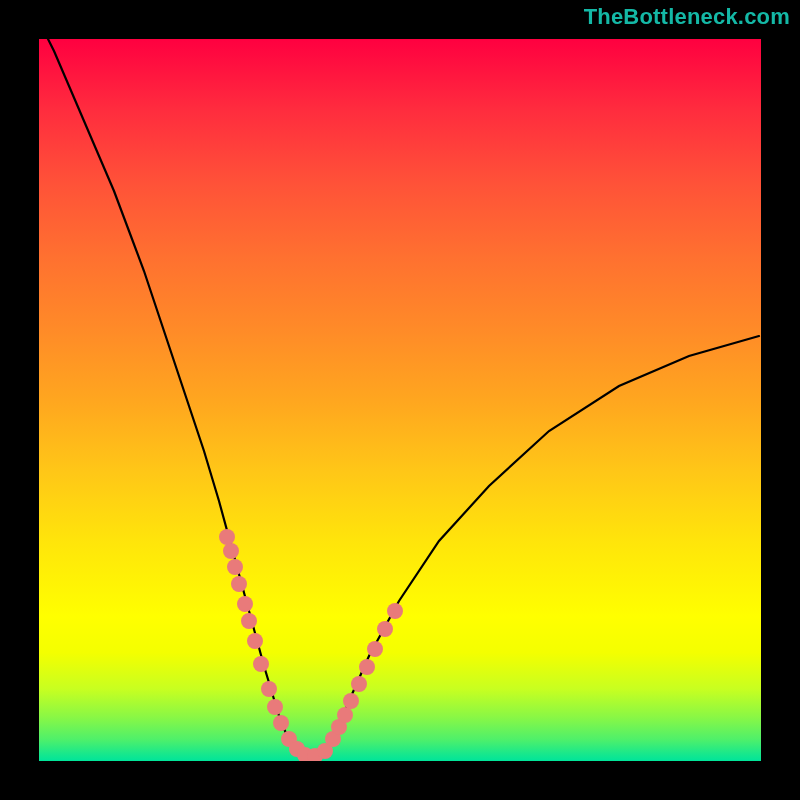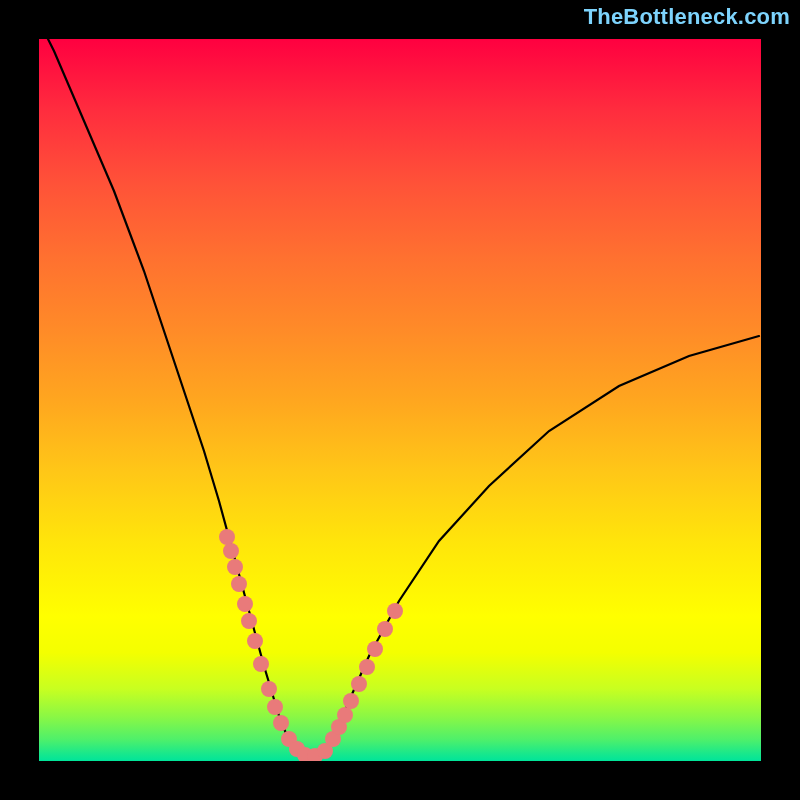--- a/index.html
+++ b/index.html
@@ -40,21 +40,21 @@
       #88f746 94%,
       #4ff06a 97%,
       #18e88c 99%,
       #00e49a 100%
     );
   }
   .attribution {
     position: absolute;
     top: 4px;
     right: 10px;
-    color: #7dd3fc;
+    color: #14b8a6;
     font-size: 22px;
     font-weight: 600;
     letter-spacing: 0.2px;
   }
   svg.overlay {
     position: absolute;
     left: 0;
     top: 0;
     width: 722px;
     height: 722px;

